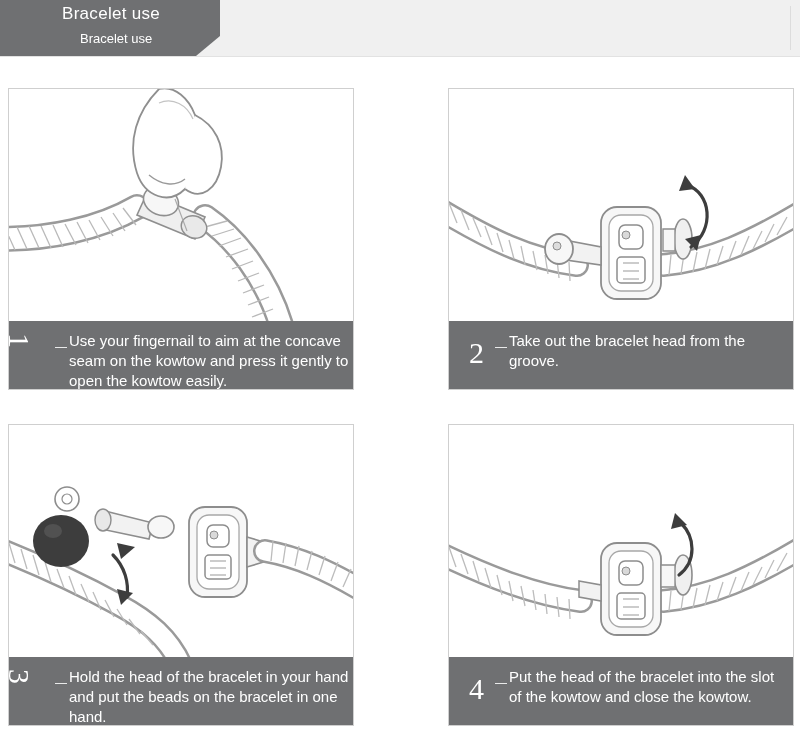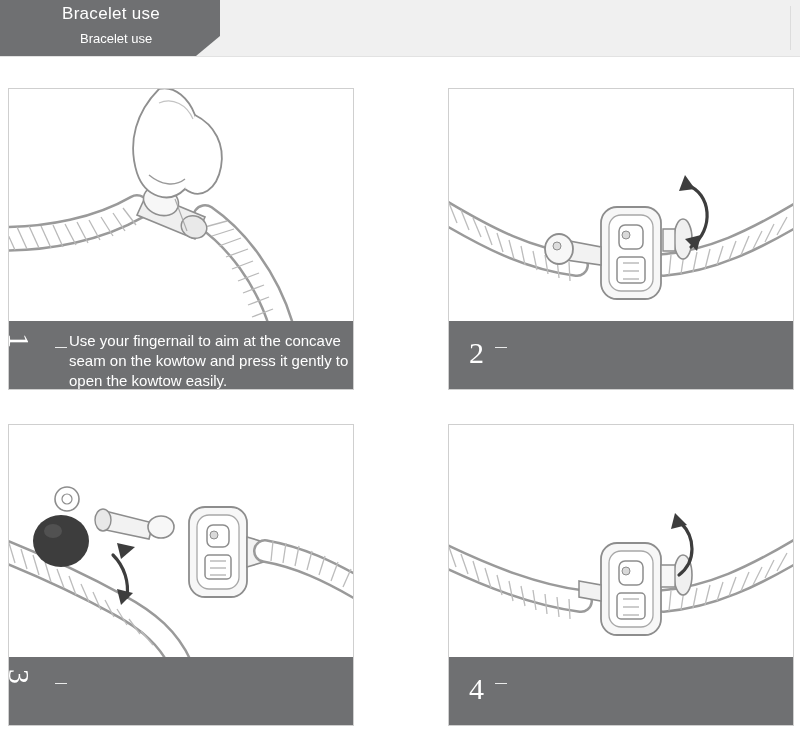--- a/index.html
+++ b/index.html
@@ -273,20 +273,21 @@
         <g fill="none" stroke="#3d3d3d" stroke-width="3.2" stroke-linecap="round">
           <path d="M238,96 C262,104 266,140 242,158"></path>
         </g>
         <path d="M236,86 L246,100 L230,102 Z" fill="#3d3d3d"></path>
         <path d="M248,162 L236,150 L252,146 Z" fill="#3d3d3d"></path>
       </svg>
     </div>
     <div class="caption">
       <div class="caption-num">2</div>
       <div class="caption-tick"></div>
+      <div class="caption-text">Take out the bracelet head from the groove.</div>
     </div>
   </div>
 
   <div class="panel p3">
     <div class="art">
       <svg width="344" height="240" viewBox="0 0 344 240">
 
         <g>
           <path d="M-10,124 C30,140 70,158 110,180 C140,196 160,214 172,240" stroke="#9a9a9a" stroke-width="24" fill="none" stroke-linecap="round"></path>
           <path d="M-10,124 C30,140 70,158 110,180 C140,196 160,214 172,240" stroke="#ffffff" stroke-width="19" fill="none" stroke-linecap="round"></path>
@@ -346,20 +347,21 @@
               <path d="M310,150 l6,-19"></path>
               <path d="M322,156 l7,-19"></path>
             <path d="M334,162 l8,-18"></path>
           </g>
         </g>
       </svg>
     </div>
     <div class="caption">
       <div class="caption-num" style="transform:rotate(90deg);transform-origin:left top;left:34px;top:12px;position:absolute;">3</div>
       <div class="caption-tick"></div>
+      <div class="caption-text">Hold the head of the bracelet in your hand and put the beads on the bracelet in one hand.</div>
     </div>
   </div>
 
   <div class="panel p4">
     <div class="art">
       <svg width="344" height="240" viewBox="0 0 344 240">
 
         <g>
           <path d="M-10,128 C40,152 86,170 132,176" stroke="#9a9a9a" stroke-width="24" fill="none" stroke-linecap="round"></path>
           <path d="M-10,128 C40,152 86,170 132,176" stroke="#ffffff" stroke-width="19" fill="none" stroke-linecap="round"></path>
@@ -412,16 +414,17 @@
 
         <g fill="none" stroke="#3d3d3d" stroke-width="3.2" stroke-linecap="round">
           <path d="M230,150 C248,136 246,112 232,98"></path>
         </g>
         <path d="M226,88 L238,100 L222,104 Z" fill="#3d3d3d"></path>
       </svg>
     </div>
     <div class="caption">
       <div class="caption-num">4</div>
       <div class="caption-tick"></div>
+      <div class="caption-text">Put the head of the bracelet into the slot of the kowtow and close the kowtow.</div>
     </div>
   </div>
 
 </div>
 
 </body></html>

